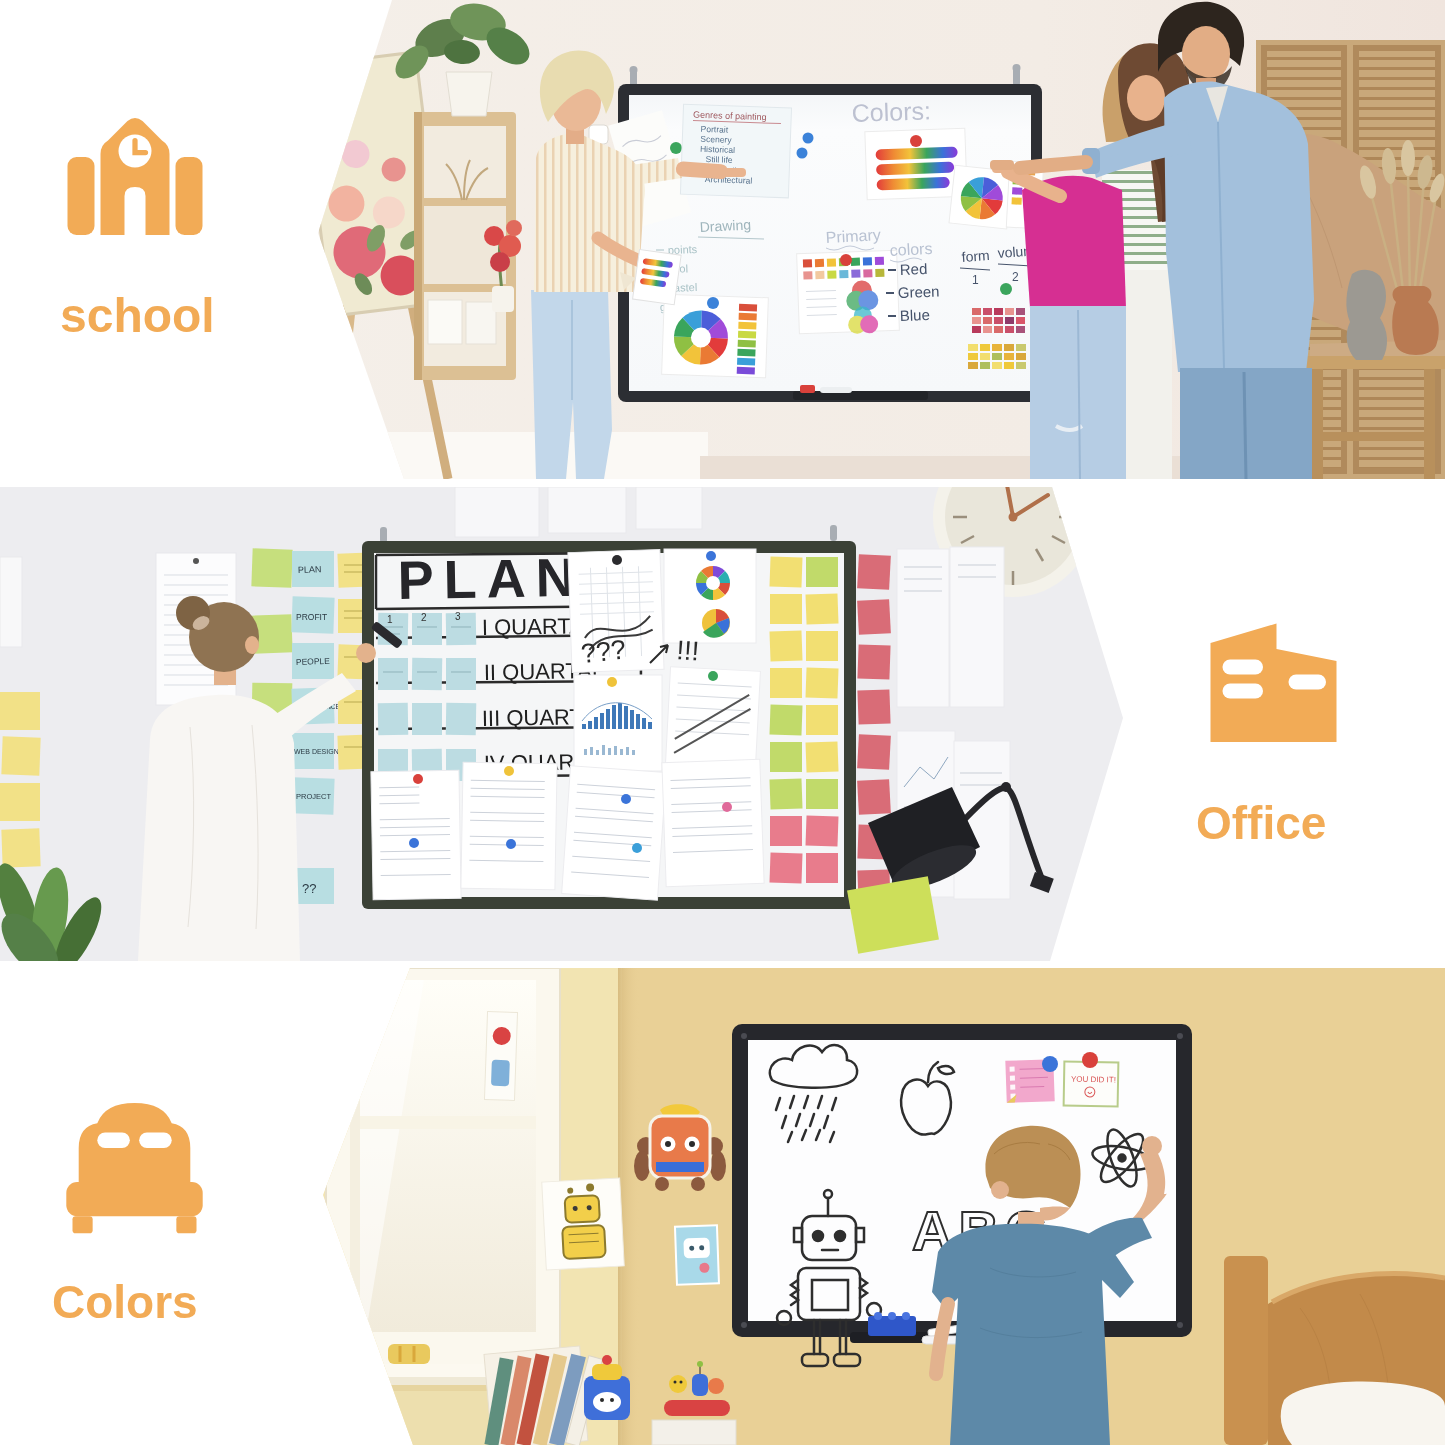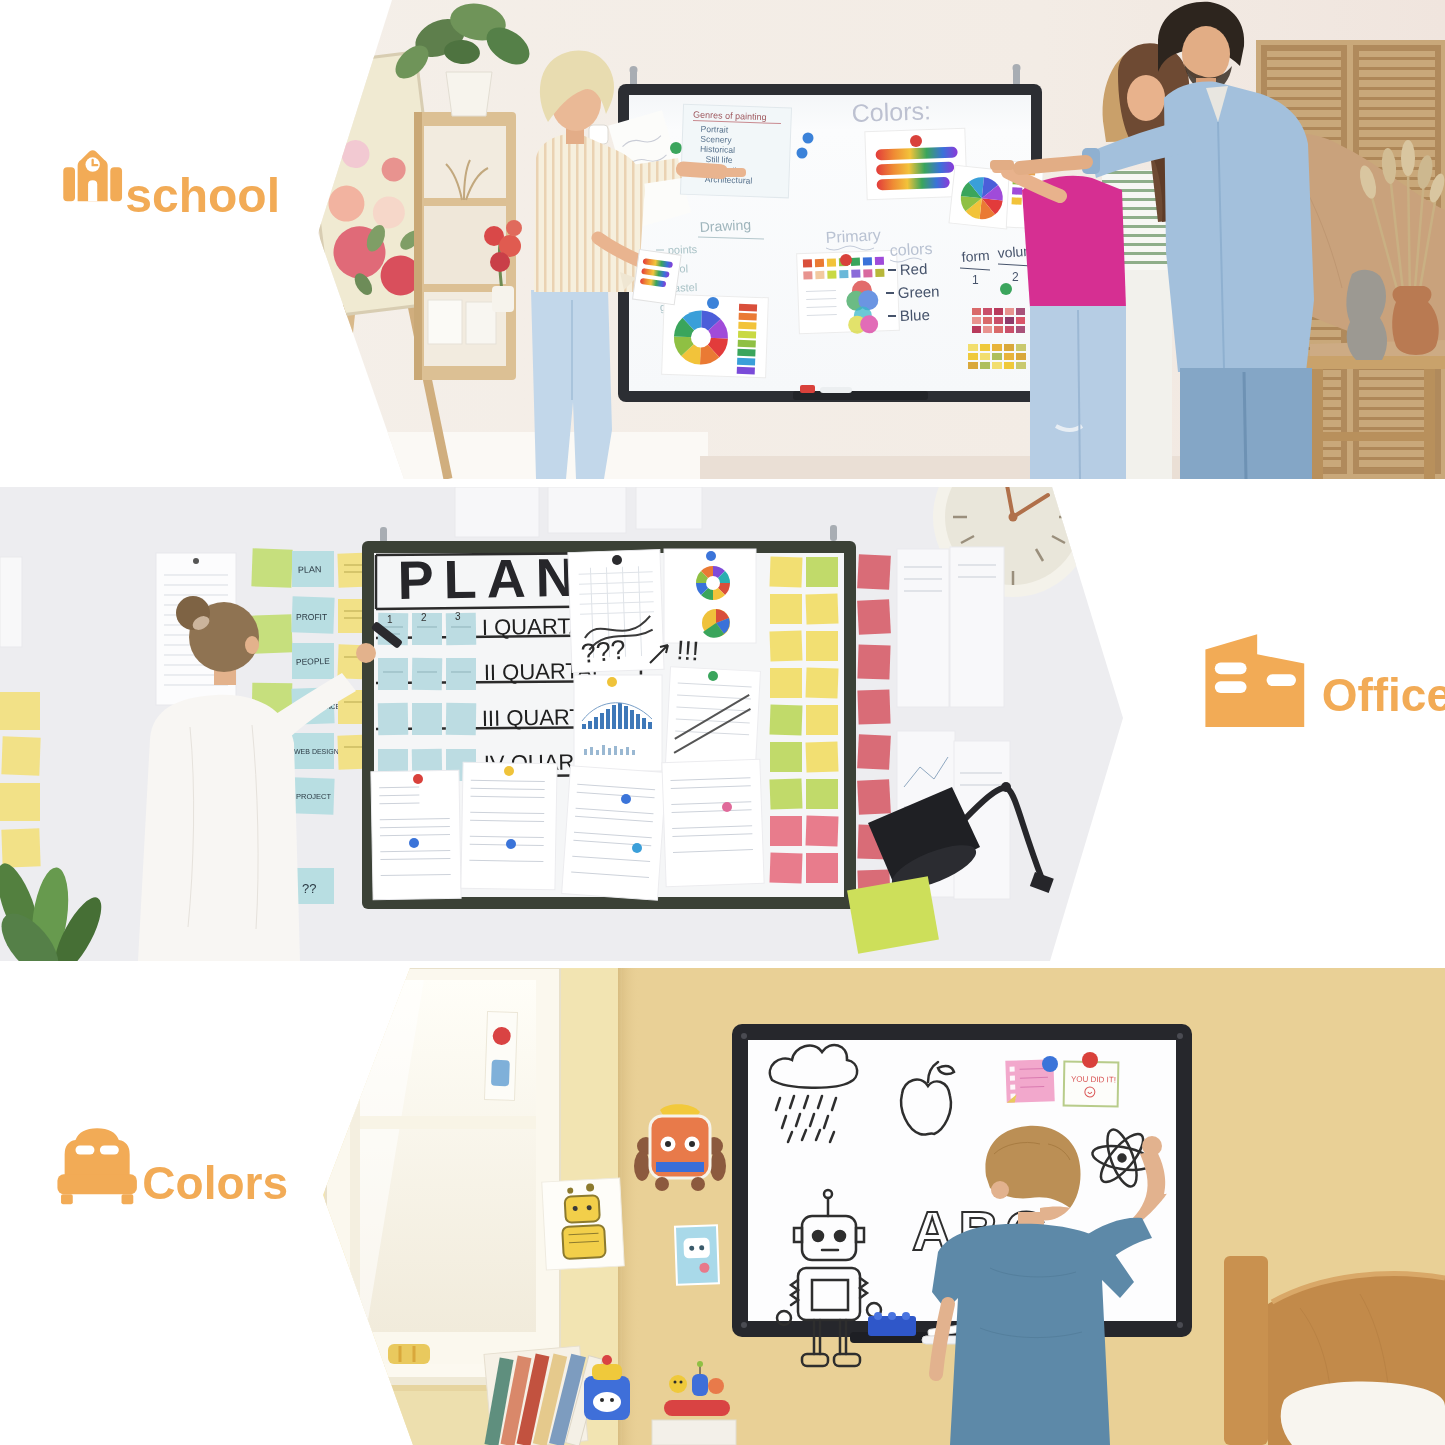--- a/index.html
+++ b/index.html
@@ -3,21 +3,21 @@
 <meta charset="utf-8">
 <style>
   html,body{margin:0;padding:0;background:#ffffff;}
   .page{position:relative;width:1445px;height:1445px;background:#ffffff;overflow:hidden;
         font-family:"Liberation Sans",sans-serif;}
   .photo{position:absolute;left:0;width:1445px;}
   .photo svg{display:block;}
   .photo1{top:0;height:479px;clip-path:polygon(392px 0,1445px 0,1445px 479px,404px 479px,318px 233px);}
   .photo2{top:487px;height:474px;clip-path:polygon(0 0,1052px 0,1123px 231px,1050px 474px,0 474px);}
   .photo3{top:968px;height:477px;clip-path:polygon(410px 0,1445px 0,1445px 477px,413px 477px,323px 227px);}
-  .side-label{position:absolute;display:flex;flex-direction:row;align-items:center;}
+  .side-label{position:absolute;display:flex;flex-direction:column;}
   .side-label .txt{font-weight:bold;color:#F2AB56;line-height:1;}
   .lbl-school{left:60px;top:100px;width:220px;}
   .lbl-school .txt{font-size:48px;margin-top:42px;}
   .lbl-office{left:1196px;top:598px;width:256px;gap:8px;}
   .lbl-office .txt{font-size:46px;margin-top:44px;}
   .lbl-bedroom{left:52px;top:1086px;width:236px;}
   .lbl-bedroom .txt{font-size:46px;margin-top:38px;}
   text{font-family:"Liberation Sans",sans-serif;}
 </style>
 </head>

